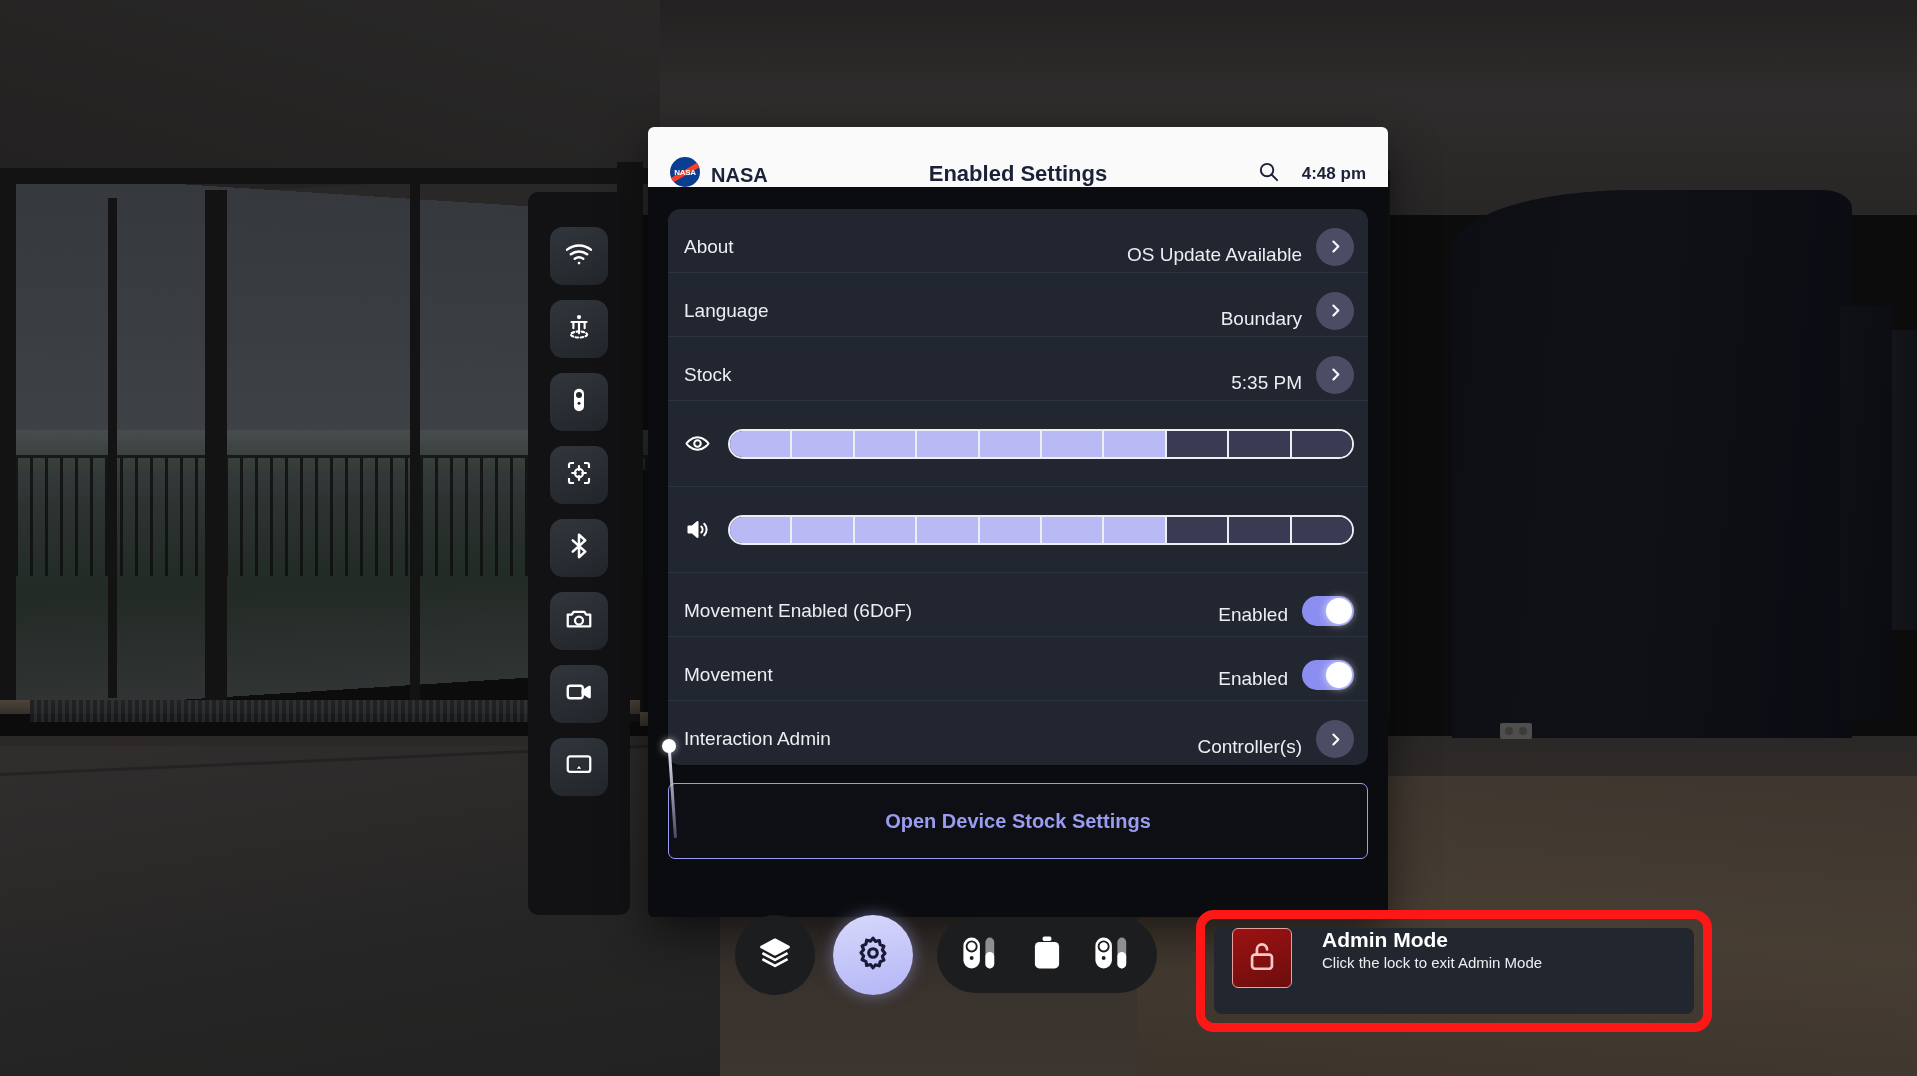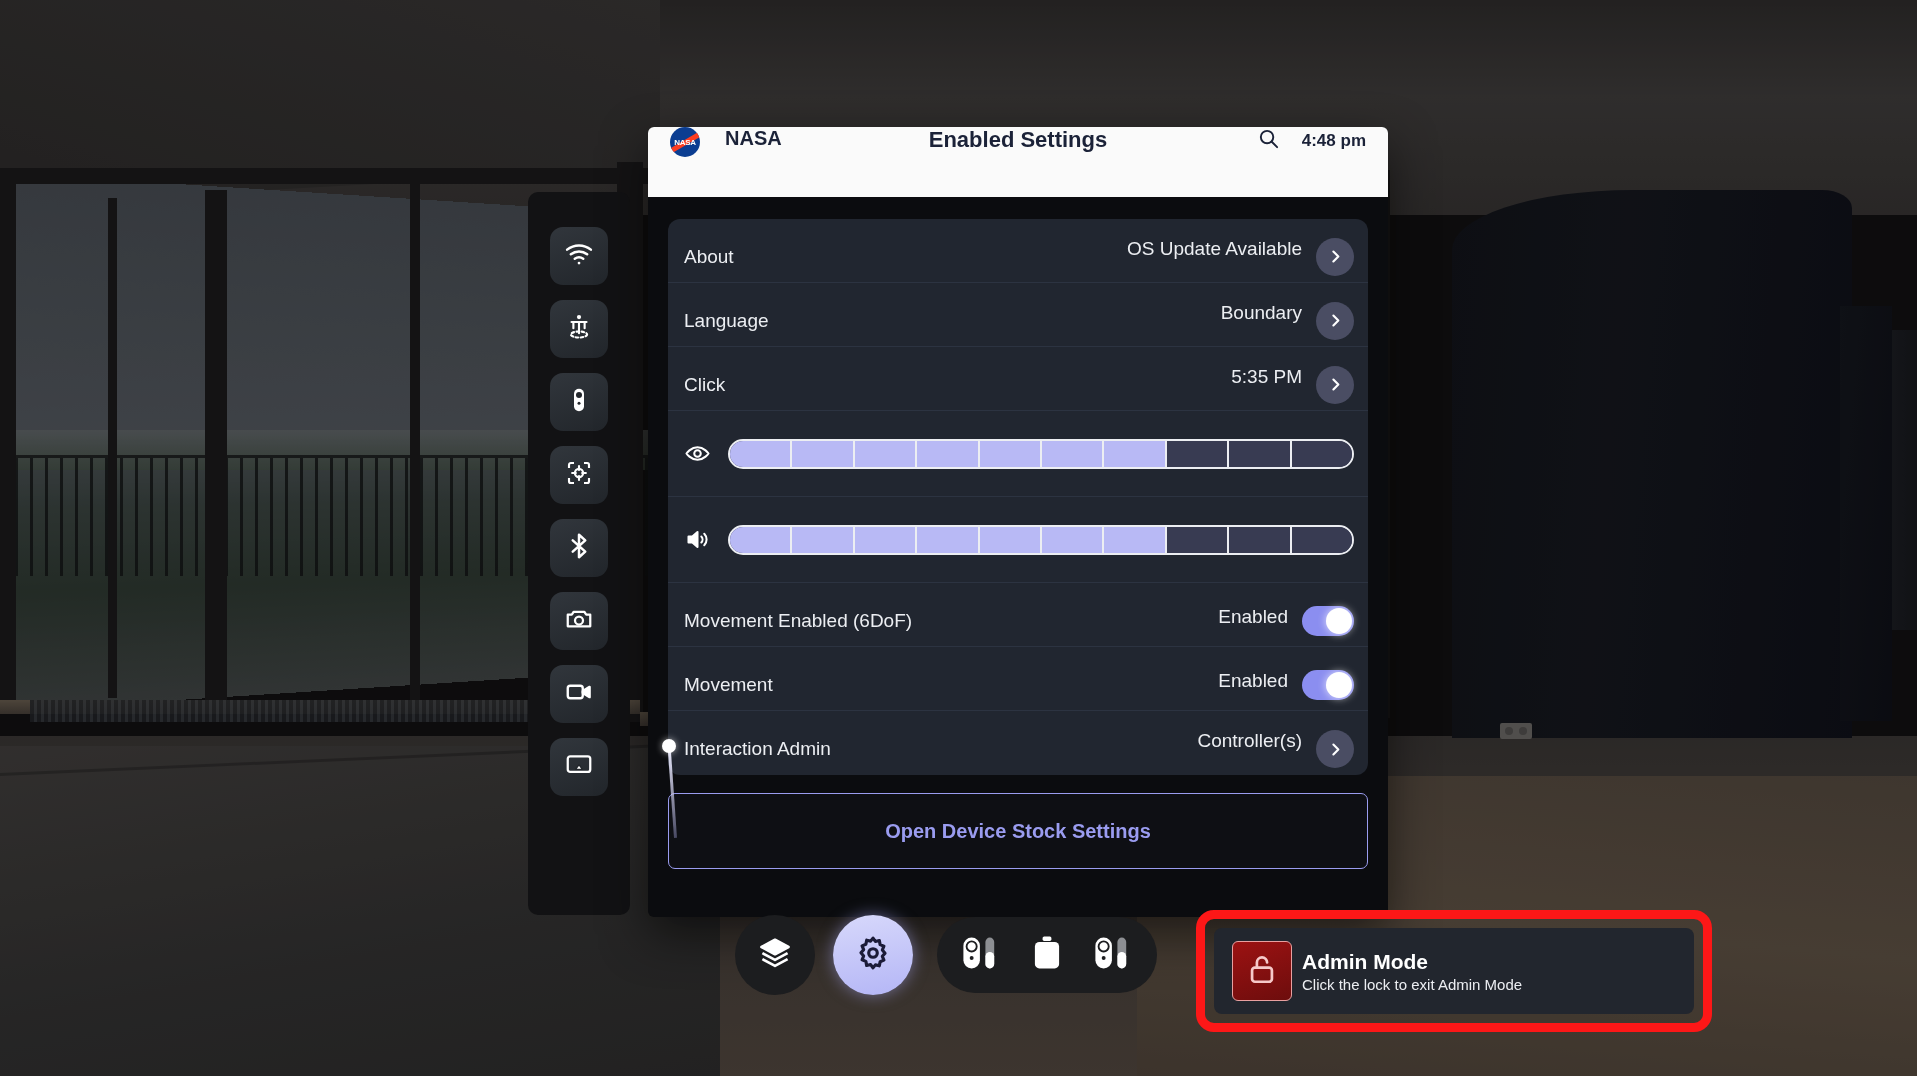--- a/index.html
+++ b/index.html
@@ -111,23 +111,23 @@
   }
   .tool-btn svg { width:30px; height:30px; }
 
   
   #panel {
     position:absolute; left:648px; top:127px; width:740px; height:790px;
     background:#0b0c0f; border-radius:6px; z-index:8;
     box-shadow:0 18px 46px rgba(0,0,0,.55);
   }
   #titlebar {
-    height:70px; background:#fafafa;
+    height:60px; background:#fafafa;
     border-top-left-radius:6px; border-top-right-radius:6px;
-    display:flex; align-items:flex-start; padding:0 22px; position:relative;gap:14px;
+    display:flex; align-items:flex-end; padding:0 22px; position:relative;
   }
   .nasa-logo {
     width:30px; height:30px; border-radius:50%;
     background:#0b3d91; position:relative; overflow:hidden;
     flex:0 0 auto;
   }
   .nasa-logo .swoosh {
     position:absolute; left:-4px; top:12px; width:42px; height:5px;
     background:#fc3d21; transform:rotate(-30deg); border-radius:3px;
   }
@@ -154,21 +154,21 @@
   .card {
     background:#212630; border-radius:12px; overflow:hidden;
   }
   .row {
     height:64px; display:flex; align-items:center;
     padding:12px 14px 0 16px; border-bottom:1px solid #2c3341;
   }
   .row:last-child { border-bottom:none; }
   .row-label { color:#eceef2; font-size:19px; }
   .row-right {
-    margin-left:auto; display:flex; align-items:flex-start; gap:14px;
+    margin-left:auto; display:flex; align-items:flex-end; gap:14px;
   }
   .row-value { color:#eceef2; font-size:19px; }
   .chev {
     width:38px; height:38px; border-radius:50%; background:#4a4d63;
     display:flex; align-items:center; justify-content:center; flex:0 0 auto;
   }
   .chev svg { width:17px; height:17px; }
 
   .slider-row {
     height:86px; display:flex; align-items:center;
@@ -238,21 +238,21 @@
   }
 
   
   #admin-toast {
     position:absolute; left:1196px; top:910px; width:516px; height:122px;
     border:9px solid #fd1717; border-radius:18px; z-index:14;
     box-sizing:border-box;
   }
   #admin-inner {
     position:absolute; inset:9px; background:#22262e; border-radius:8px;
-    display:flex; align-items:center; padding:0 18px; gap:10px;
+    display:flex; align-items:flex-start; padding:0 18px; gap:30px;
   }
   .lock-box {
     width:60px; height:60px; border-radius:6px;
     background:linear-gradient(160deg,#9c1212,#6d0d0d);
     border:1.5px solid #e8a0a0;
     display:flex; align-items:center; justify-content:center; flex:0 0 auto;
   }
   .lock-box svg { width:34px; height:34px; }
   .admin-title { color:#fff; font-size:21px; font-weight:bold; }
   .admin-sub { color:#eceef2; font-size:15px; margin-top:2px; }
@@ -429,21 +429,21 @@
           <span class="row-value">Boundary</span>
           <span class="chev">
             <svg viewBox="0 0 24 24" fill="none" stroke="#fff" stroke-width="3" stroke-linecap="round" stroke-linejoin="round">
                 <path d="M9 5l7 7-7 7"></path>
               </svg>
           </span>
         </span>
       </div>
 
       <div class="row">
-        <span class="row-label">Click</span>
+        <span class="row-label">Stock</span>
         <span class="row-right">
           <span class="row-value">5:35 PM</span>
           <span class="chev">
             <svg viewBox="0 0 24 24" fill="none" stroke="#fff" stroke-width="3" stroke-linecap="round" stroke-linejoin="round">
                 <path d="M9 5l7 7-7 7"></path>
               </svg>
           </span>
         </span>
       </div>
 

